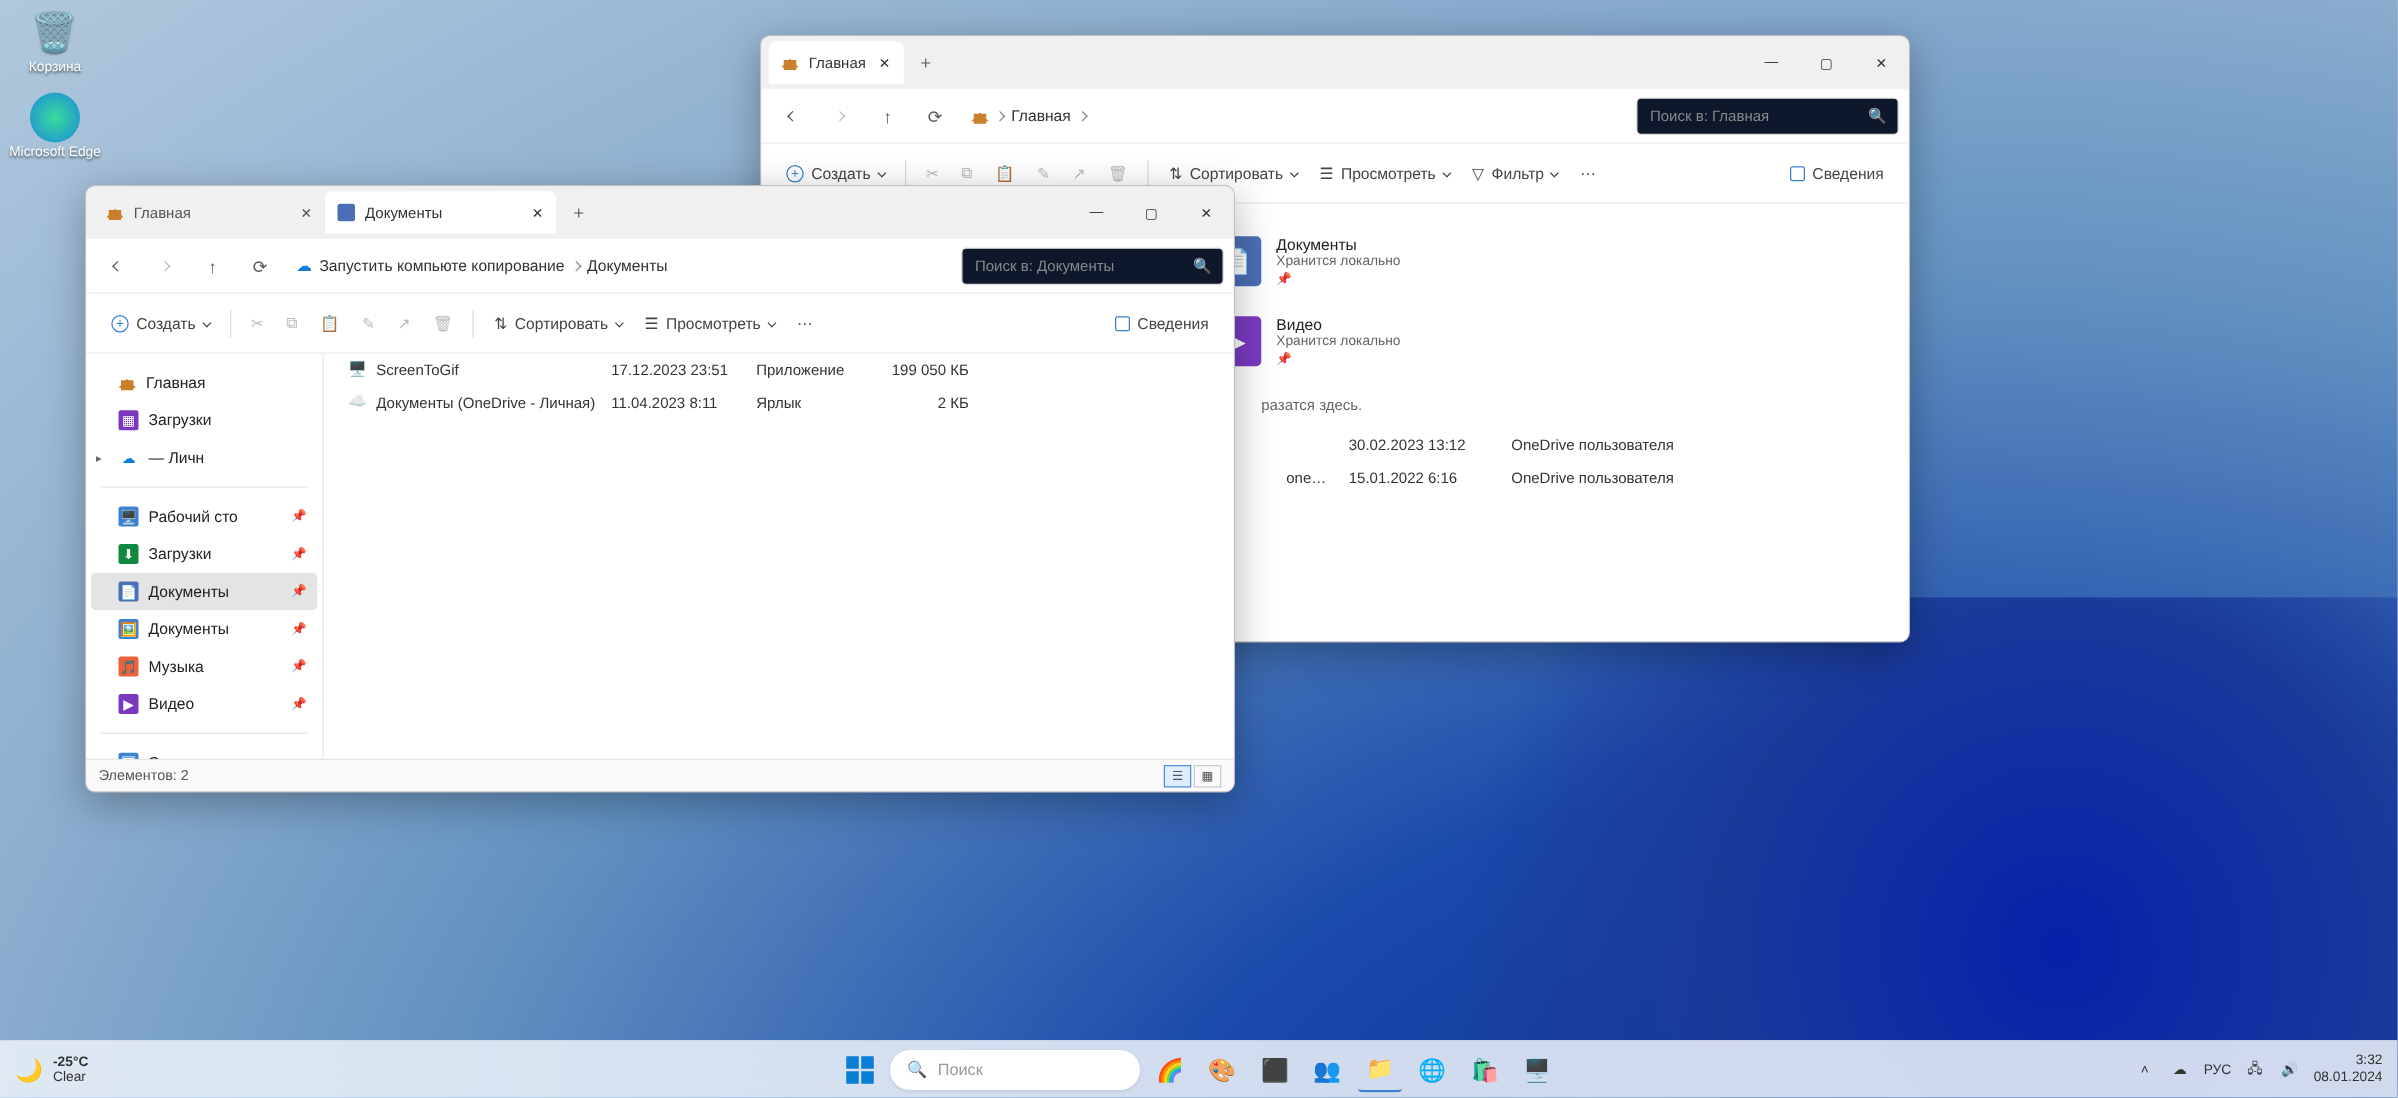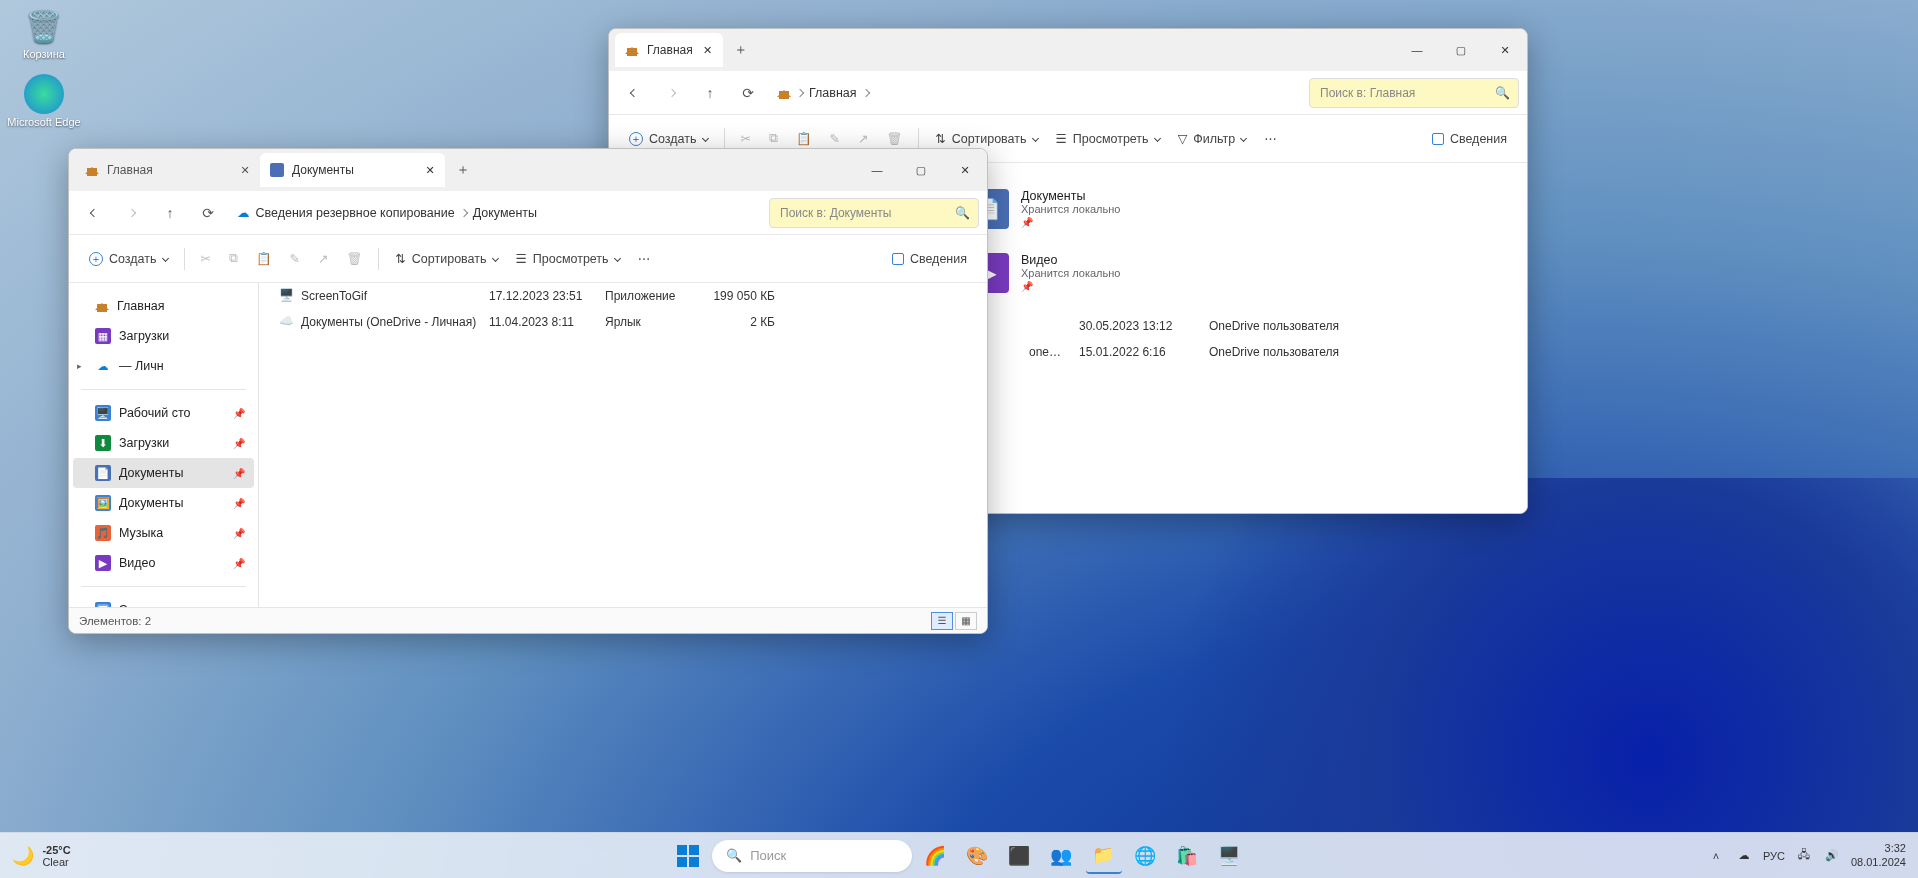--- a/index.html
+++ b/index.html
@@ -17,21 +17,21 @@
 .tab.inactive { color: #555; }
 .tab-close { position: absolute; right: 6px; top: 50%; transform: translateY(-50%); width: 18px; height: 18px; display: flex; align-items: center; justify-content: center; font-size: 11px; border-radius: 3px; cursor: pointer; }
 .new-tab { width: 28px; height: 28px; display: flex; align-items: center; justify-content: center; font-size: 14px; color: #555; cursor: pointer; border-radius: 4px; margin-left: 4px; }
 .win-controls { margin-left: auto; display: flex; }
 .win-btn { width: 44px; height: 36px; display: flex; align-items: center; justify-content: center; font-size: 11px; cursor: pointer; color: #333; }
 
 .addrbar { height: 44px; background: #fff; display: flex; align-items: center; padding: 0 8px; gap: 4px; border-bottom: 1px solid #e8e8e8; }
 .nav-btn { width: 34px; height: 34px; display: flex; align-items: center; justify-content: center; border-radius: 4px; cursor: pointer; color: #555; font-size: 14px; }
 .crumb { display: flex; align-items: center; gap: 6px; padding: 0 8px; font-size: 12.5px; color: #333; flex: 1; }
 .crumb-sep { color: #888; font-size: 10px; }
-.search { height: 30px; border: 1px solid #ddd; border-radius: 4px; padding: 0 30px 0 10px; font-size: 12px; color: #888; background: #fef9c3; position: relative; min-width: 200px; display:flex; align-items:center; }
+.search { height: 30px; border: 1px solid #ddd; border-radius: 4px; padding: 0 30px 0 10px; font-size: 12px; color: #888; background: #0f172a; position: relative; min-width: 200px; display:flex; align-items:center; }
 .search-ico { position: absolute; right: 8px; top: 50%; transform: translateY(-50%); color: #666; font-size: 12px; }
 
 .toolbar { height: 48px; background: #fff; display: flex; align-items: center; padding: 0 12px; gap: 2px; border-bottom: 1px solid #e8e8e8; font-size: 12.5px; }
 .tb-btn { height: 32px; padding: 0 8px; display: flex; align-items: center; gap: 6px; border-radius: 4px; cursor: pointer; color: #444; }
 .tb-btn.disabled { color: #bbb; cursor: default; }
 .tb-sep { width: 1px; height: 22px; background: #ddd; margin: 0 6px; }
 
 .body-row { flex: 1; display: flex; background: #fff; overflow: hidden; }
 .sidebar { width: 190px; border-right: 1px solid #e5e5e5; padding: 8px 4px; overflow-y: auto; font-size: 12.5px; }
 .side-item { height: 30px; display: flex; align-items: center; gap: 8px; padding: 0 8px 0 22px; border-radius: 4px; cursor: pointer; position: relative; color: #222; }
@@ -179,24 +179,25 @@
           </div>
           <div class="quick-item">
             <div class="quick-ico" style="background:#7a3ac0;color:#fff;">▶</div>
     <div class="quick-txt">
               <div class="t1">Видео</div>
     <div class="t2">Хранится локально</div>
     <div class="t3">📌</div>
             </div>
           </div>
         </div>
+      <div style="font-size:12px; color:#666; padding:4px 0 12px 400px;">разатся здесь.</div>
       <div id="back-recent" style="padding-left:400px;">
           <div class="file-row">
             <div style="width:50px;"></div>
-            <div style="width:130px;">30.05.2023 13:12</div>
+            <div style="width:130px;">30.02.2023 13:12</div>
             <div style="width:180px;">OneDrive пользователя</div>
           </div>
           <div class="file-row">
             <div style="width:50px;">oneto...</div>
             <div style="width:130px;">15.01.2022 6:16</div>
             <div style="width:180px;">OneDrive пользователя</div>
           </div>
         </div>
     </div>
   </div>
@@ -225,21 +226,21 @@
     <div class="nav-btn">
         <span class="chevron chev-l"></span>
       </div>
     <div class="nav-btn">
         <span class="chevron chev-r" style="opacity:.4"></span>
       </div>
     <div class="nav-btn">↑</div>
     <div class="nav-btn">⟳</div>
     <div class="crumb">
       <span style="color:#0a7dd6;">☁</span>
-      <span>Сведения резервное копирование</span>
+      <span>Запустить компьюте копирование</span>
       <span class="crumb-sep chevron chev-r"></span>
       <span>Документы</span>
     </div>
     <div class="search" style="width:210px;">
       <span>Поиск в: Документы</span>
       <span class="search-ico">🔍</span>
     </div>
   </div>
   <div class="toolbar">
     <div class="tb-btn">

